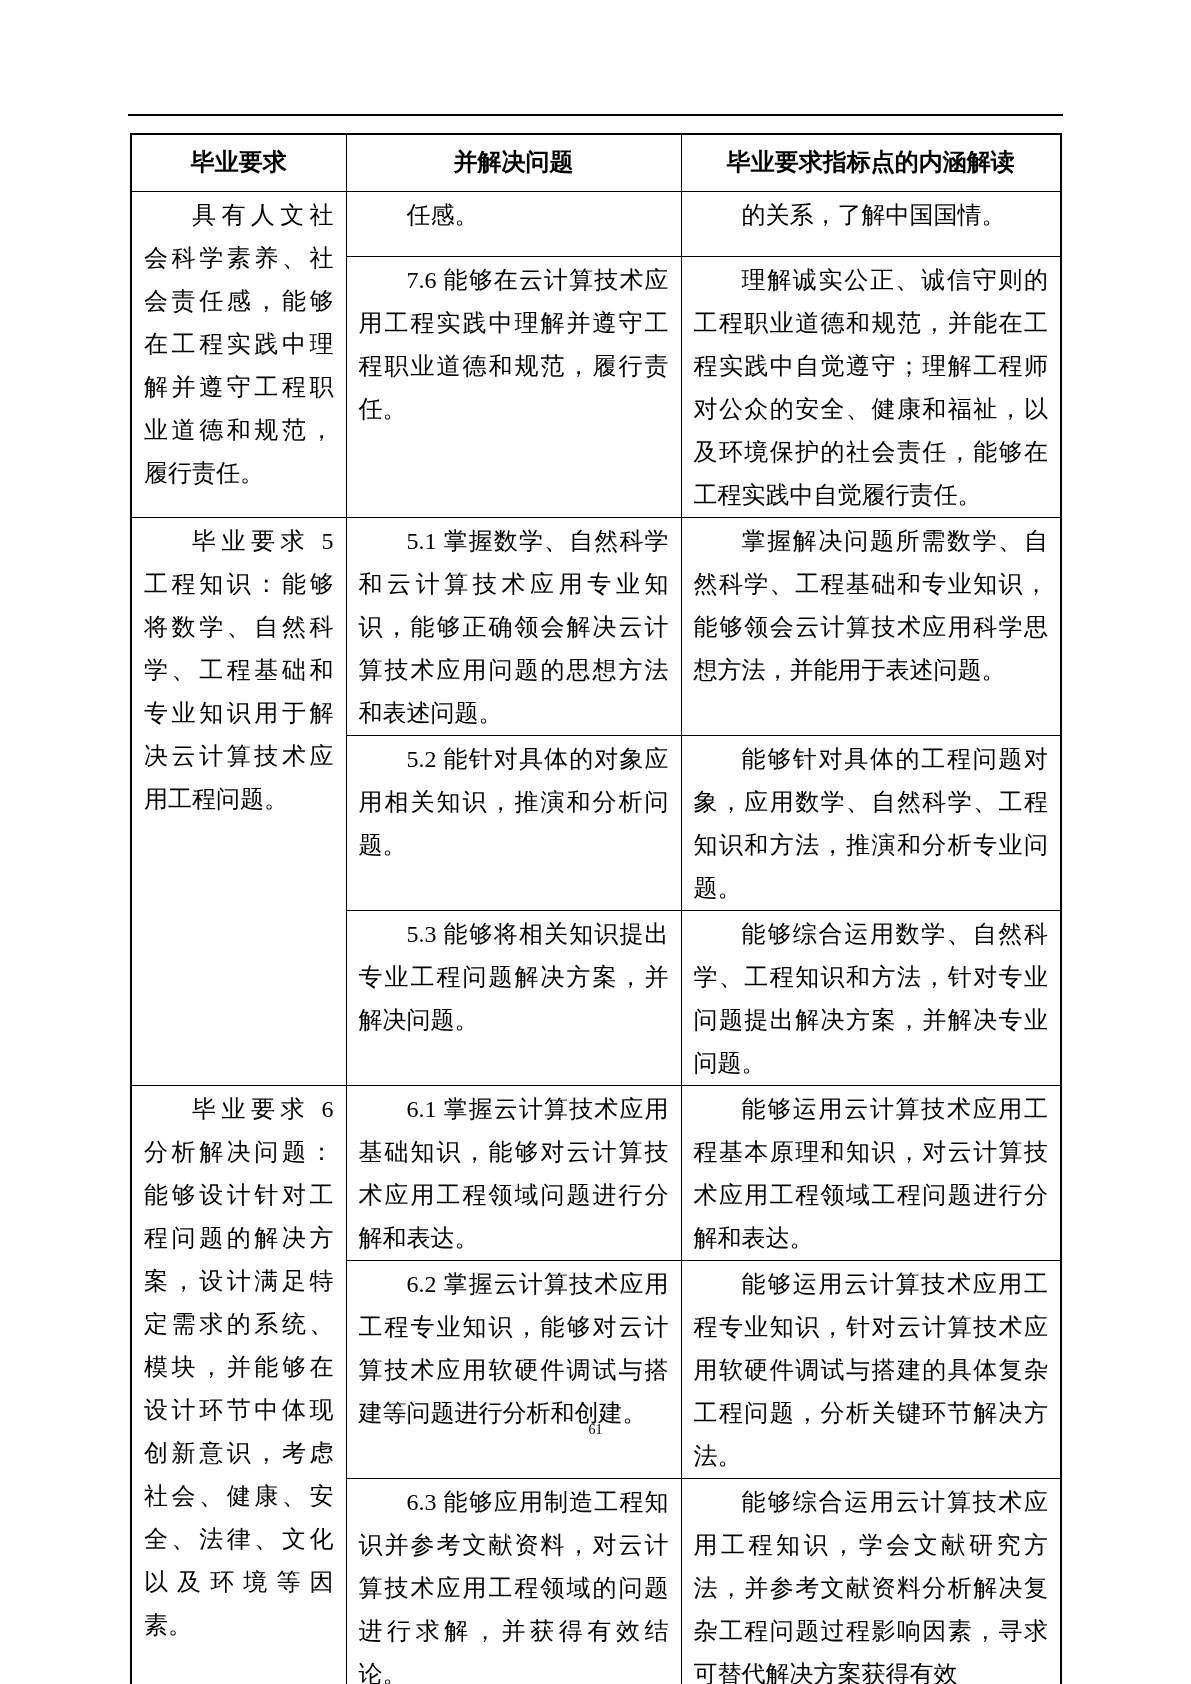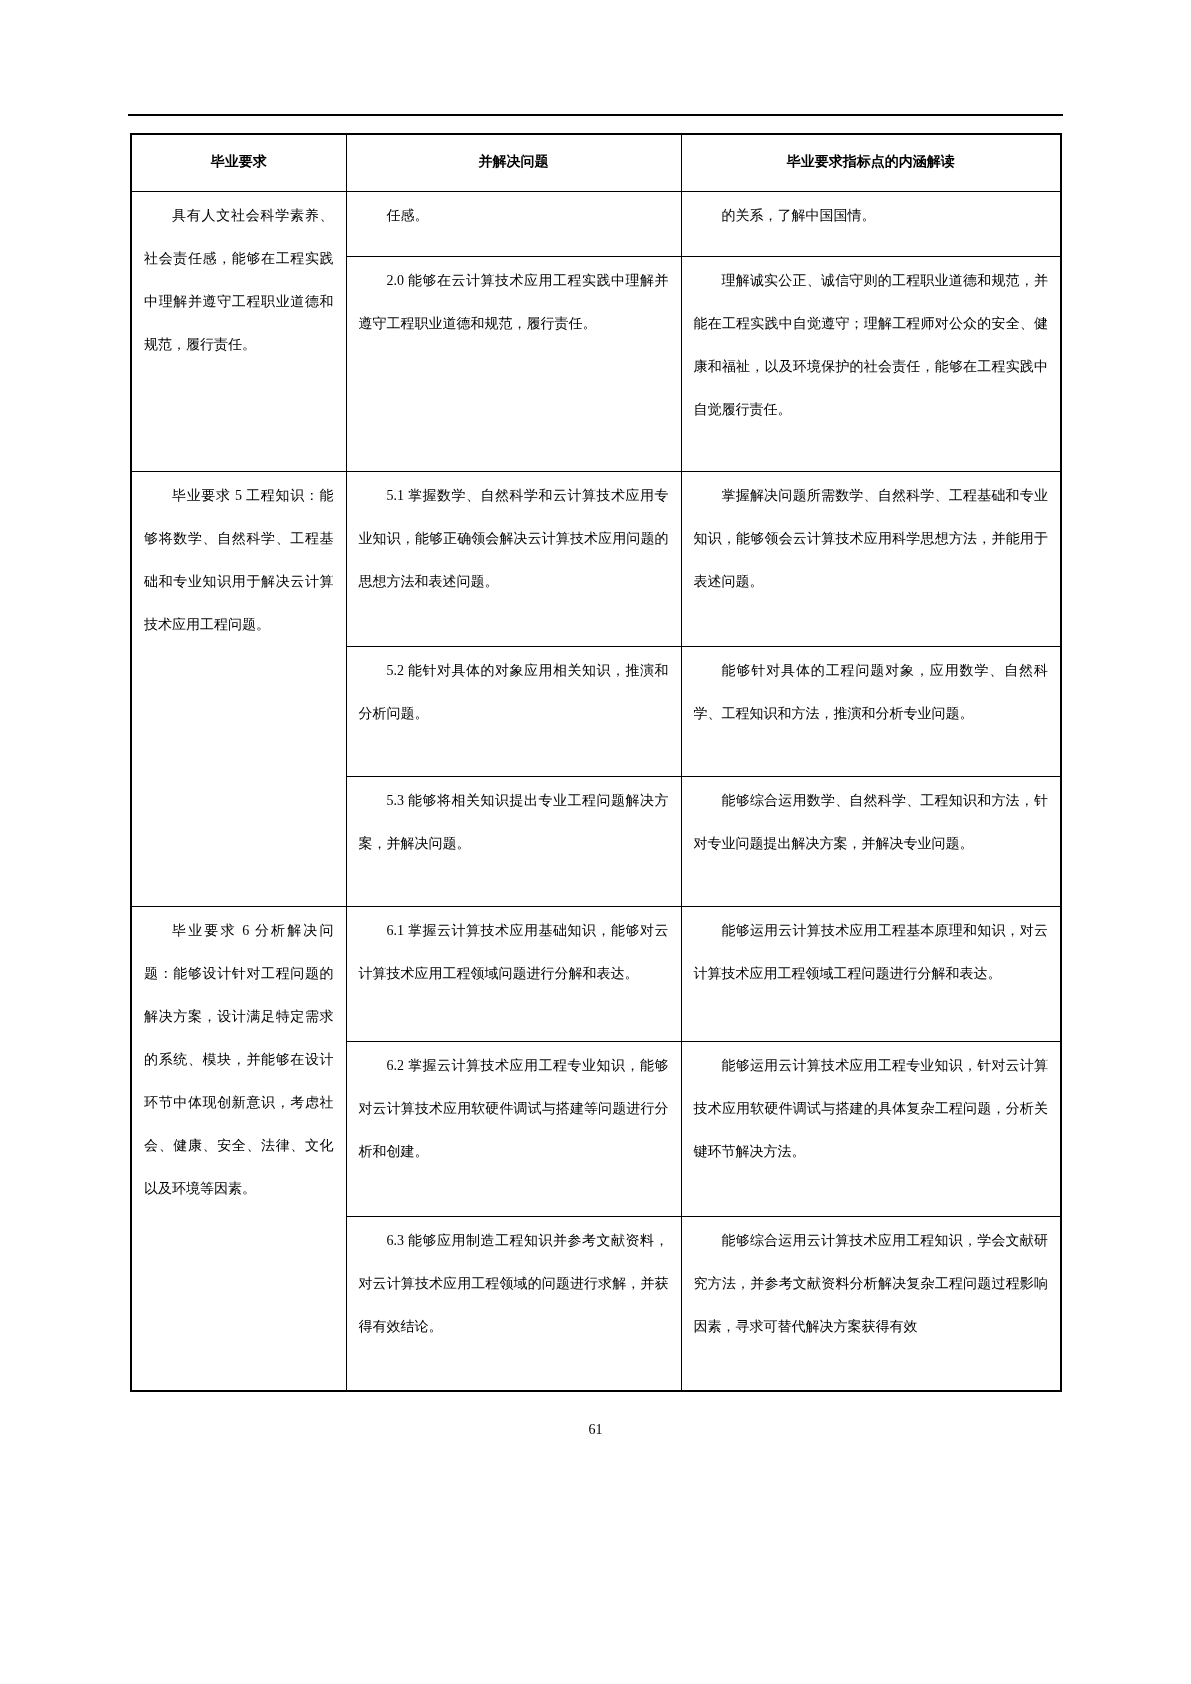--- a/index.html
+++ b/index.html
@@ -28,21 +28,21 @@
     border-collapse:collapse;
     table-layout:fixed;
     border:2px solid #000;
   }
   col.c1{width:215px;}
   col.c2{width:335px;}
   col.c3{width:380px;}
   .req-table th,
   .req-table td{
     border:1px solid #000;
-    font-size:14px;
+    font-size:24px;
     line-height:43px;
     padding:2px 12px 0 12px;
     vertical-align:top;
     text-align:justify;
     text-indent:2em;
     word-break:break-word;
   }
   .req-table th{
     font-weight:700;
     text-align:center;
@@ -93,21 +93,21 @@
       </tr>
     </thead>
     <tbody>
 
       <tr class="r-1a">
         <td rowspan="2" class="no-indent">具有人文社会科学素养、社会责任感，能够在工程实践中理解并遵守工程职业道德和规范，履行责任。</td>
         <td class="no-indent">任感。</td>
         <td class="no-indent">的关系，了解中国国情。</td>
       </tr>
       <tr class="r-1b">
-        <td>2.0 能够在云计算技术应用工程实践中理解并遵守工程职业道德和规范，履行责任。</td>
+        <td>7.6 能够在云计算技术应用工程实践中理解并遵守工程职业道德和规范，履行责任。</td>
         <td>理解诚实公正、诚信守则的工程职业道德和规范，并能在工程实践中自觉遵守；理解工程师对公众的安全、健康和福祉，以及环境保护的社会责任，能够在工程实践中自觉履行责任。</td>
       </tr>
 
       <tr class="r-51">
         <td rowspan="3" class="v-mid">毕业要求 5 工程知识：能够将数学、自然科学、工程基础和专业知识用于解决云计算技术应用工程问题。</td>
         <td>5.1 掌握数学、自然科学和云计算技术应用专业知识，能够正确领会解决云计算技术应用问题的思想方法和表述问题。</td>
         <td>掌握解决问题所需数学、自然科学、工程基础和专业知识，能够领会云计算技术应用科学思想方法，并能用于表述问题。</td>
       </tr>
       <tr class="r-52">
         <td>5.2 能针对具体的对象应用相关知识，推演和分析问题。</td>

